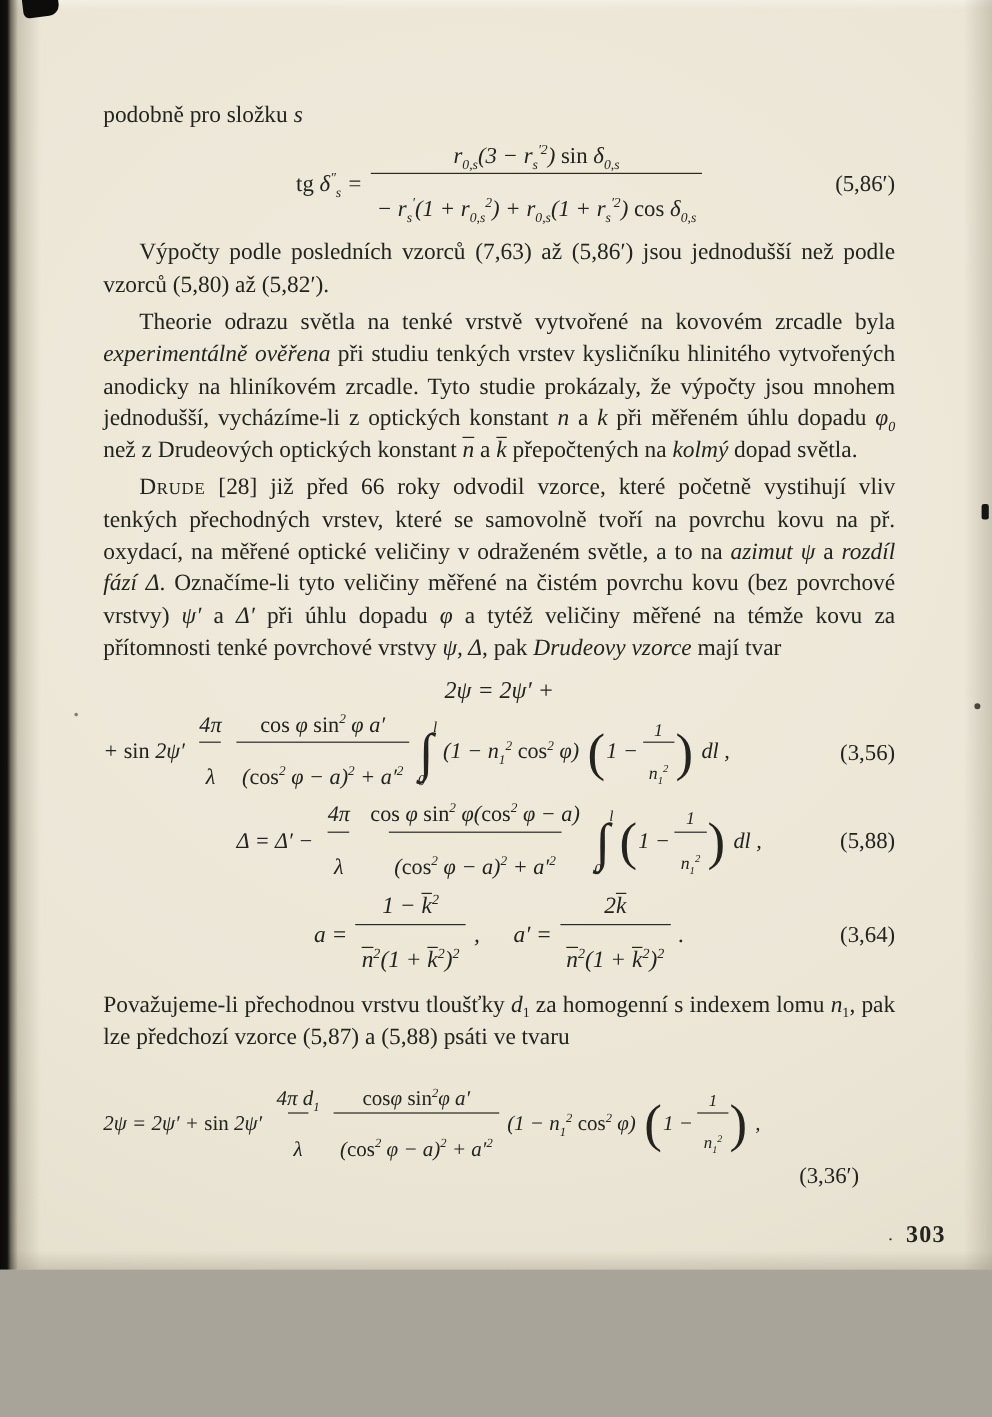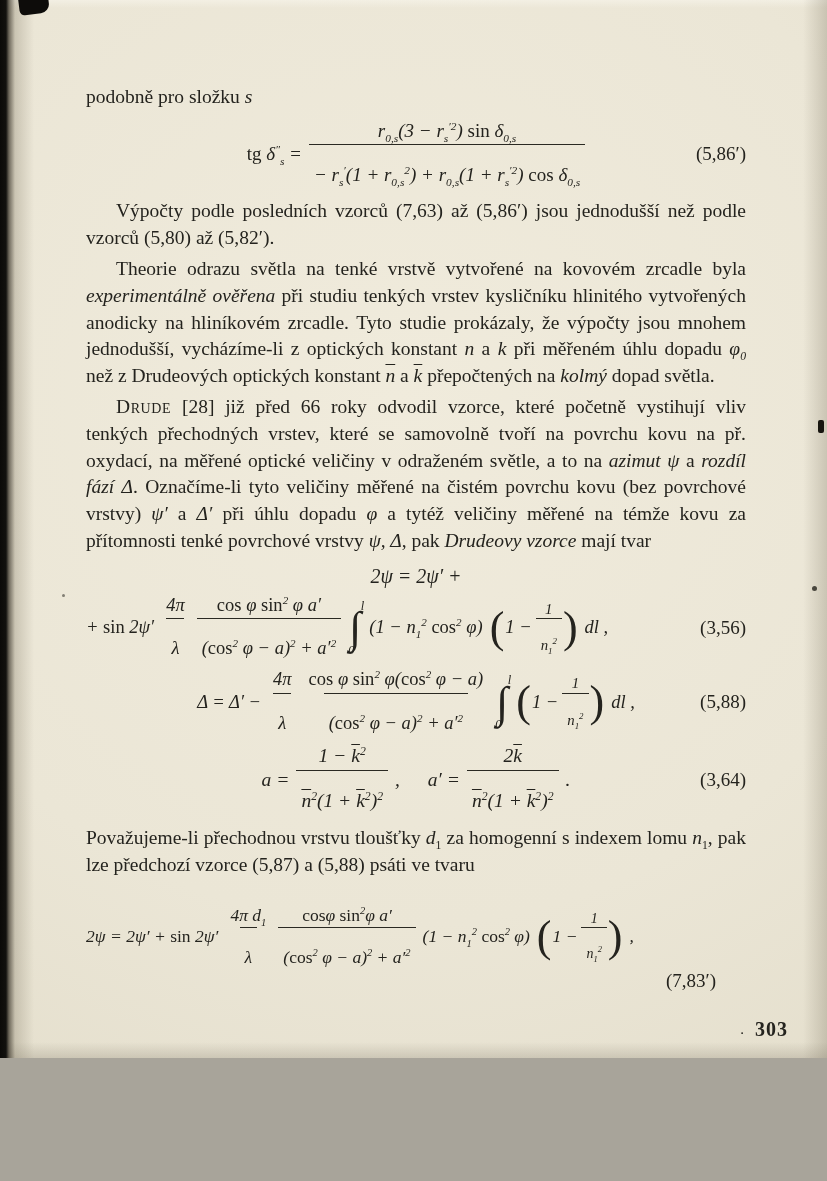--- a/index.html
+++ b/index.html
@@ -182,21 +182,21 @@
             <span class="num"><span>1</span></span>
             <span class="den"><span>n</span><sub>1</sub><sup>2</sup></span>
           </span>
         </span>
         <span class="bigp">)</span>
       </span>
       <span>,</span>
     </div>
 
     <div class="eqlabel-line">
-      <span>(7,83′)</span>
+      <span>(3,36′)</span>
     </div>
 
     <div class="pagenum">
       <span class="pfx">.</span><span>303</span>
     </div>
 
   </div>
 </div>
 
 </body></html>

